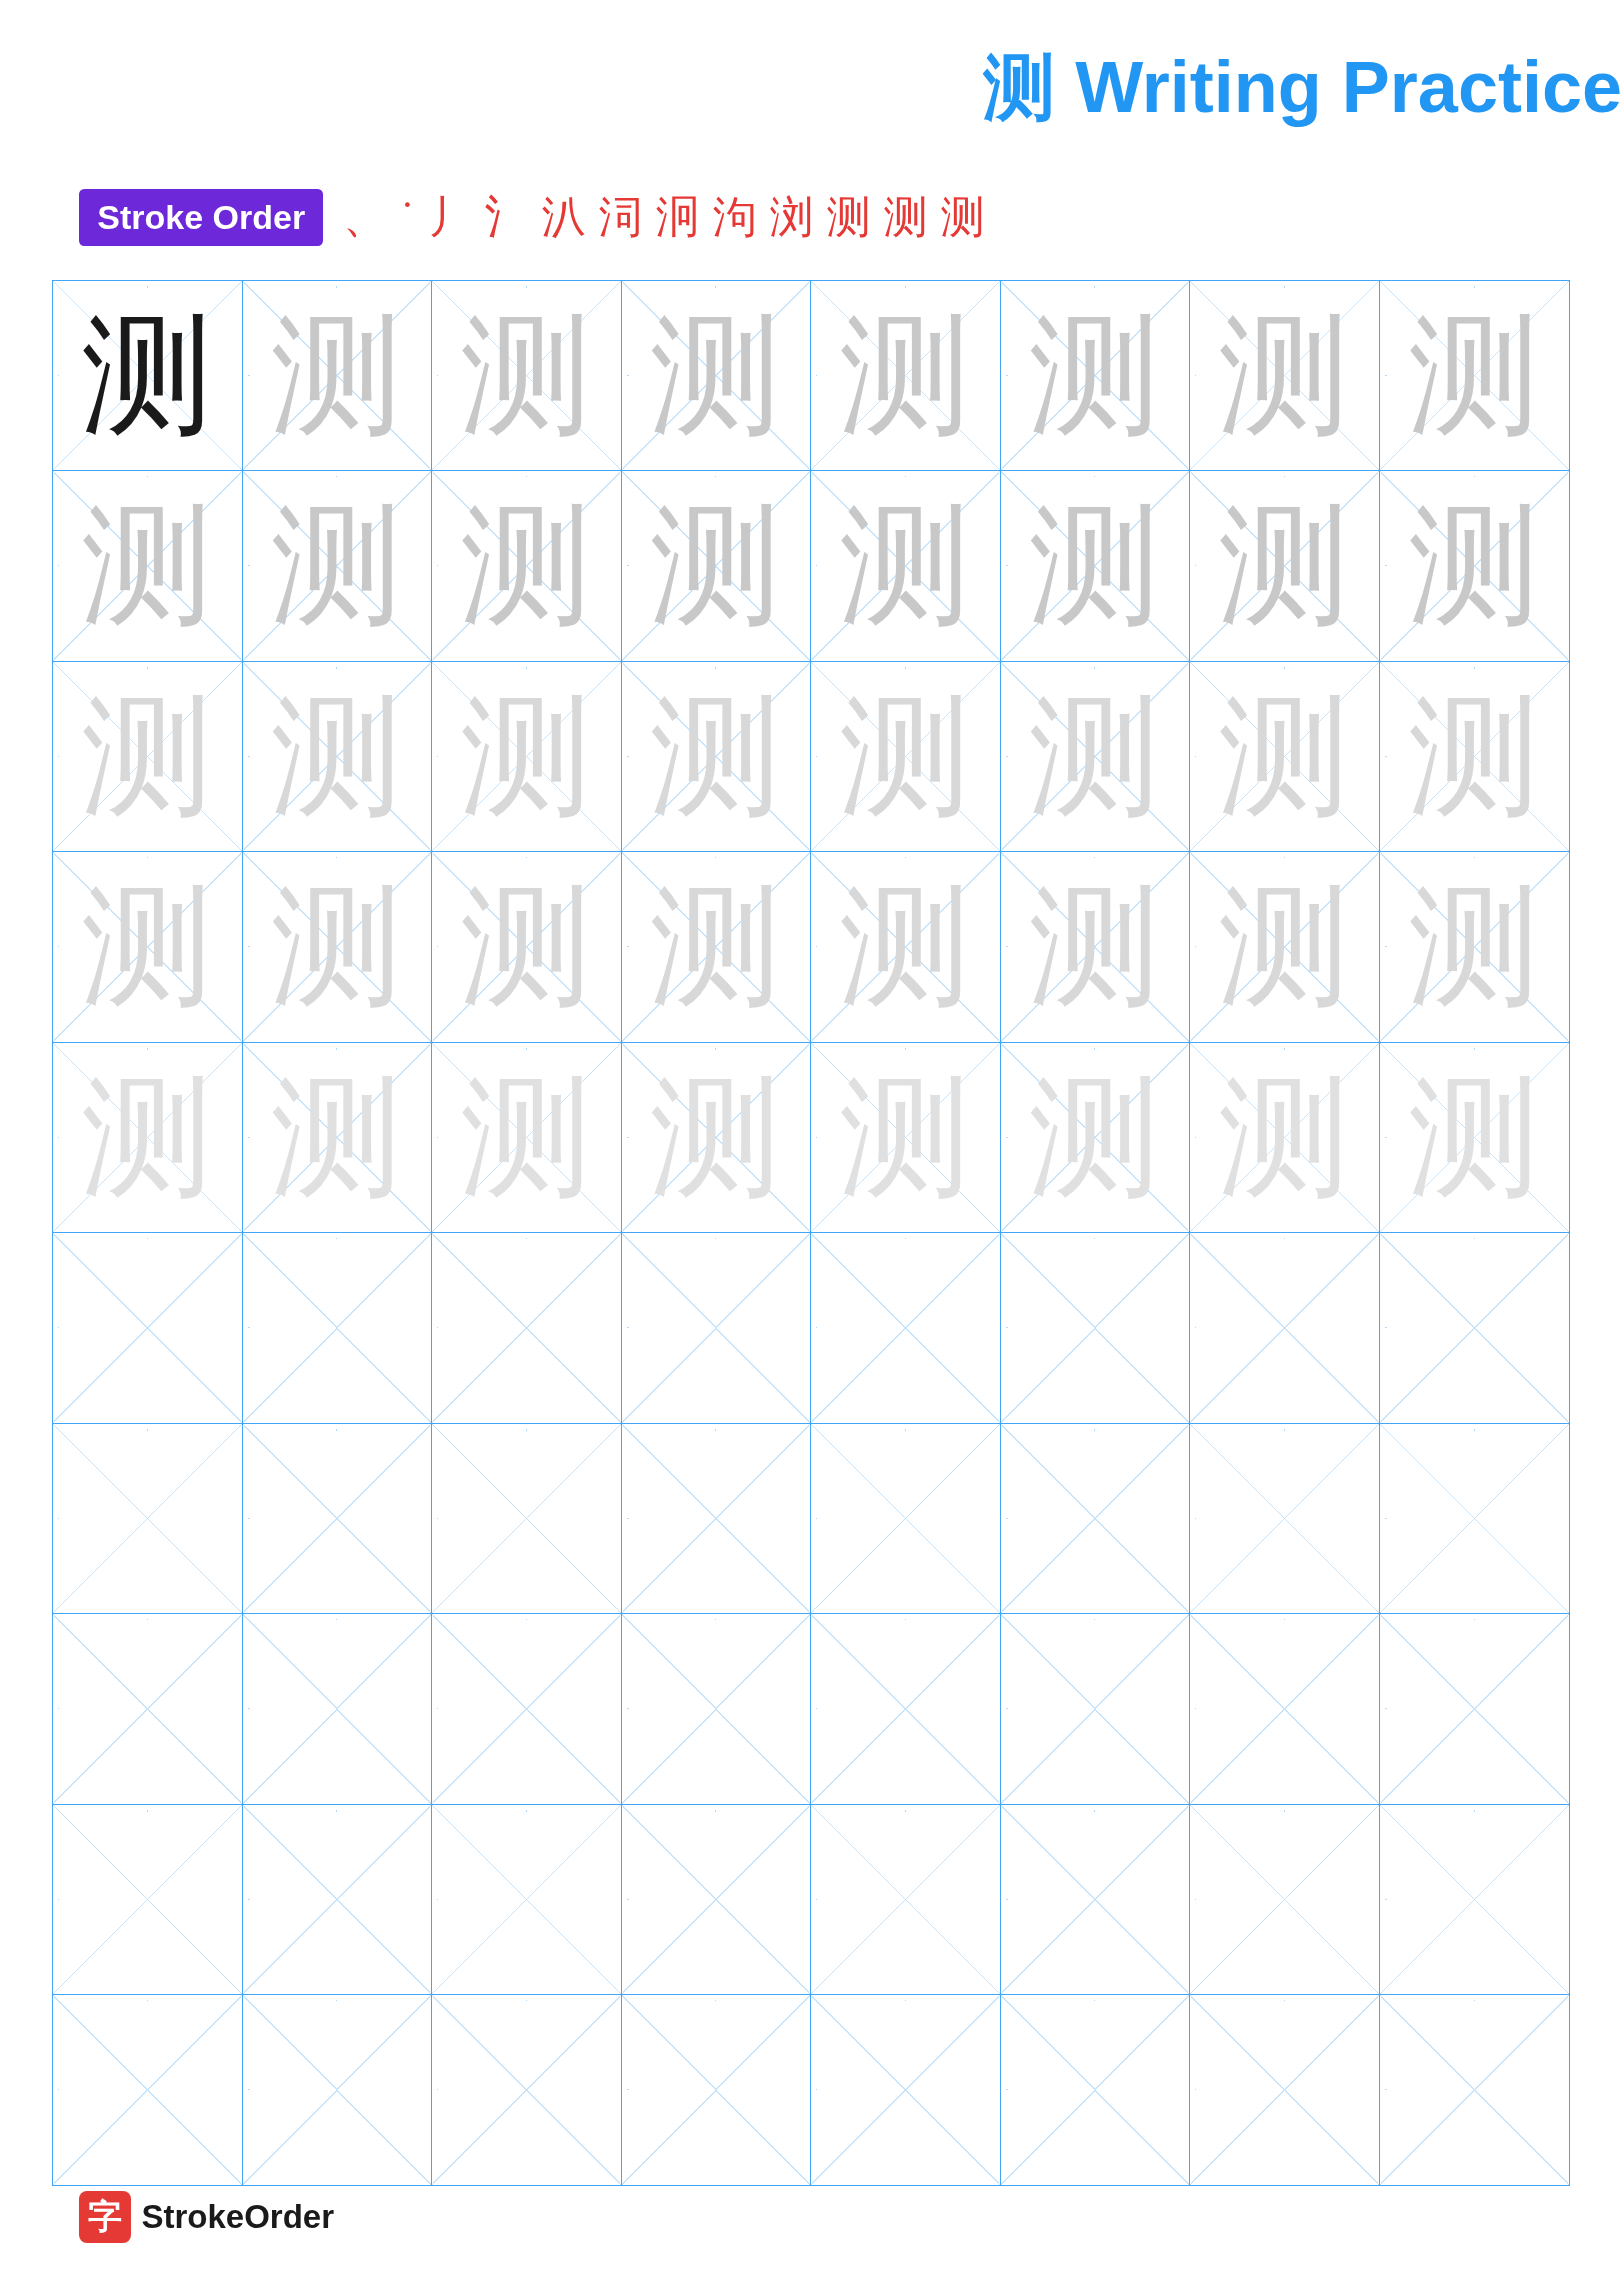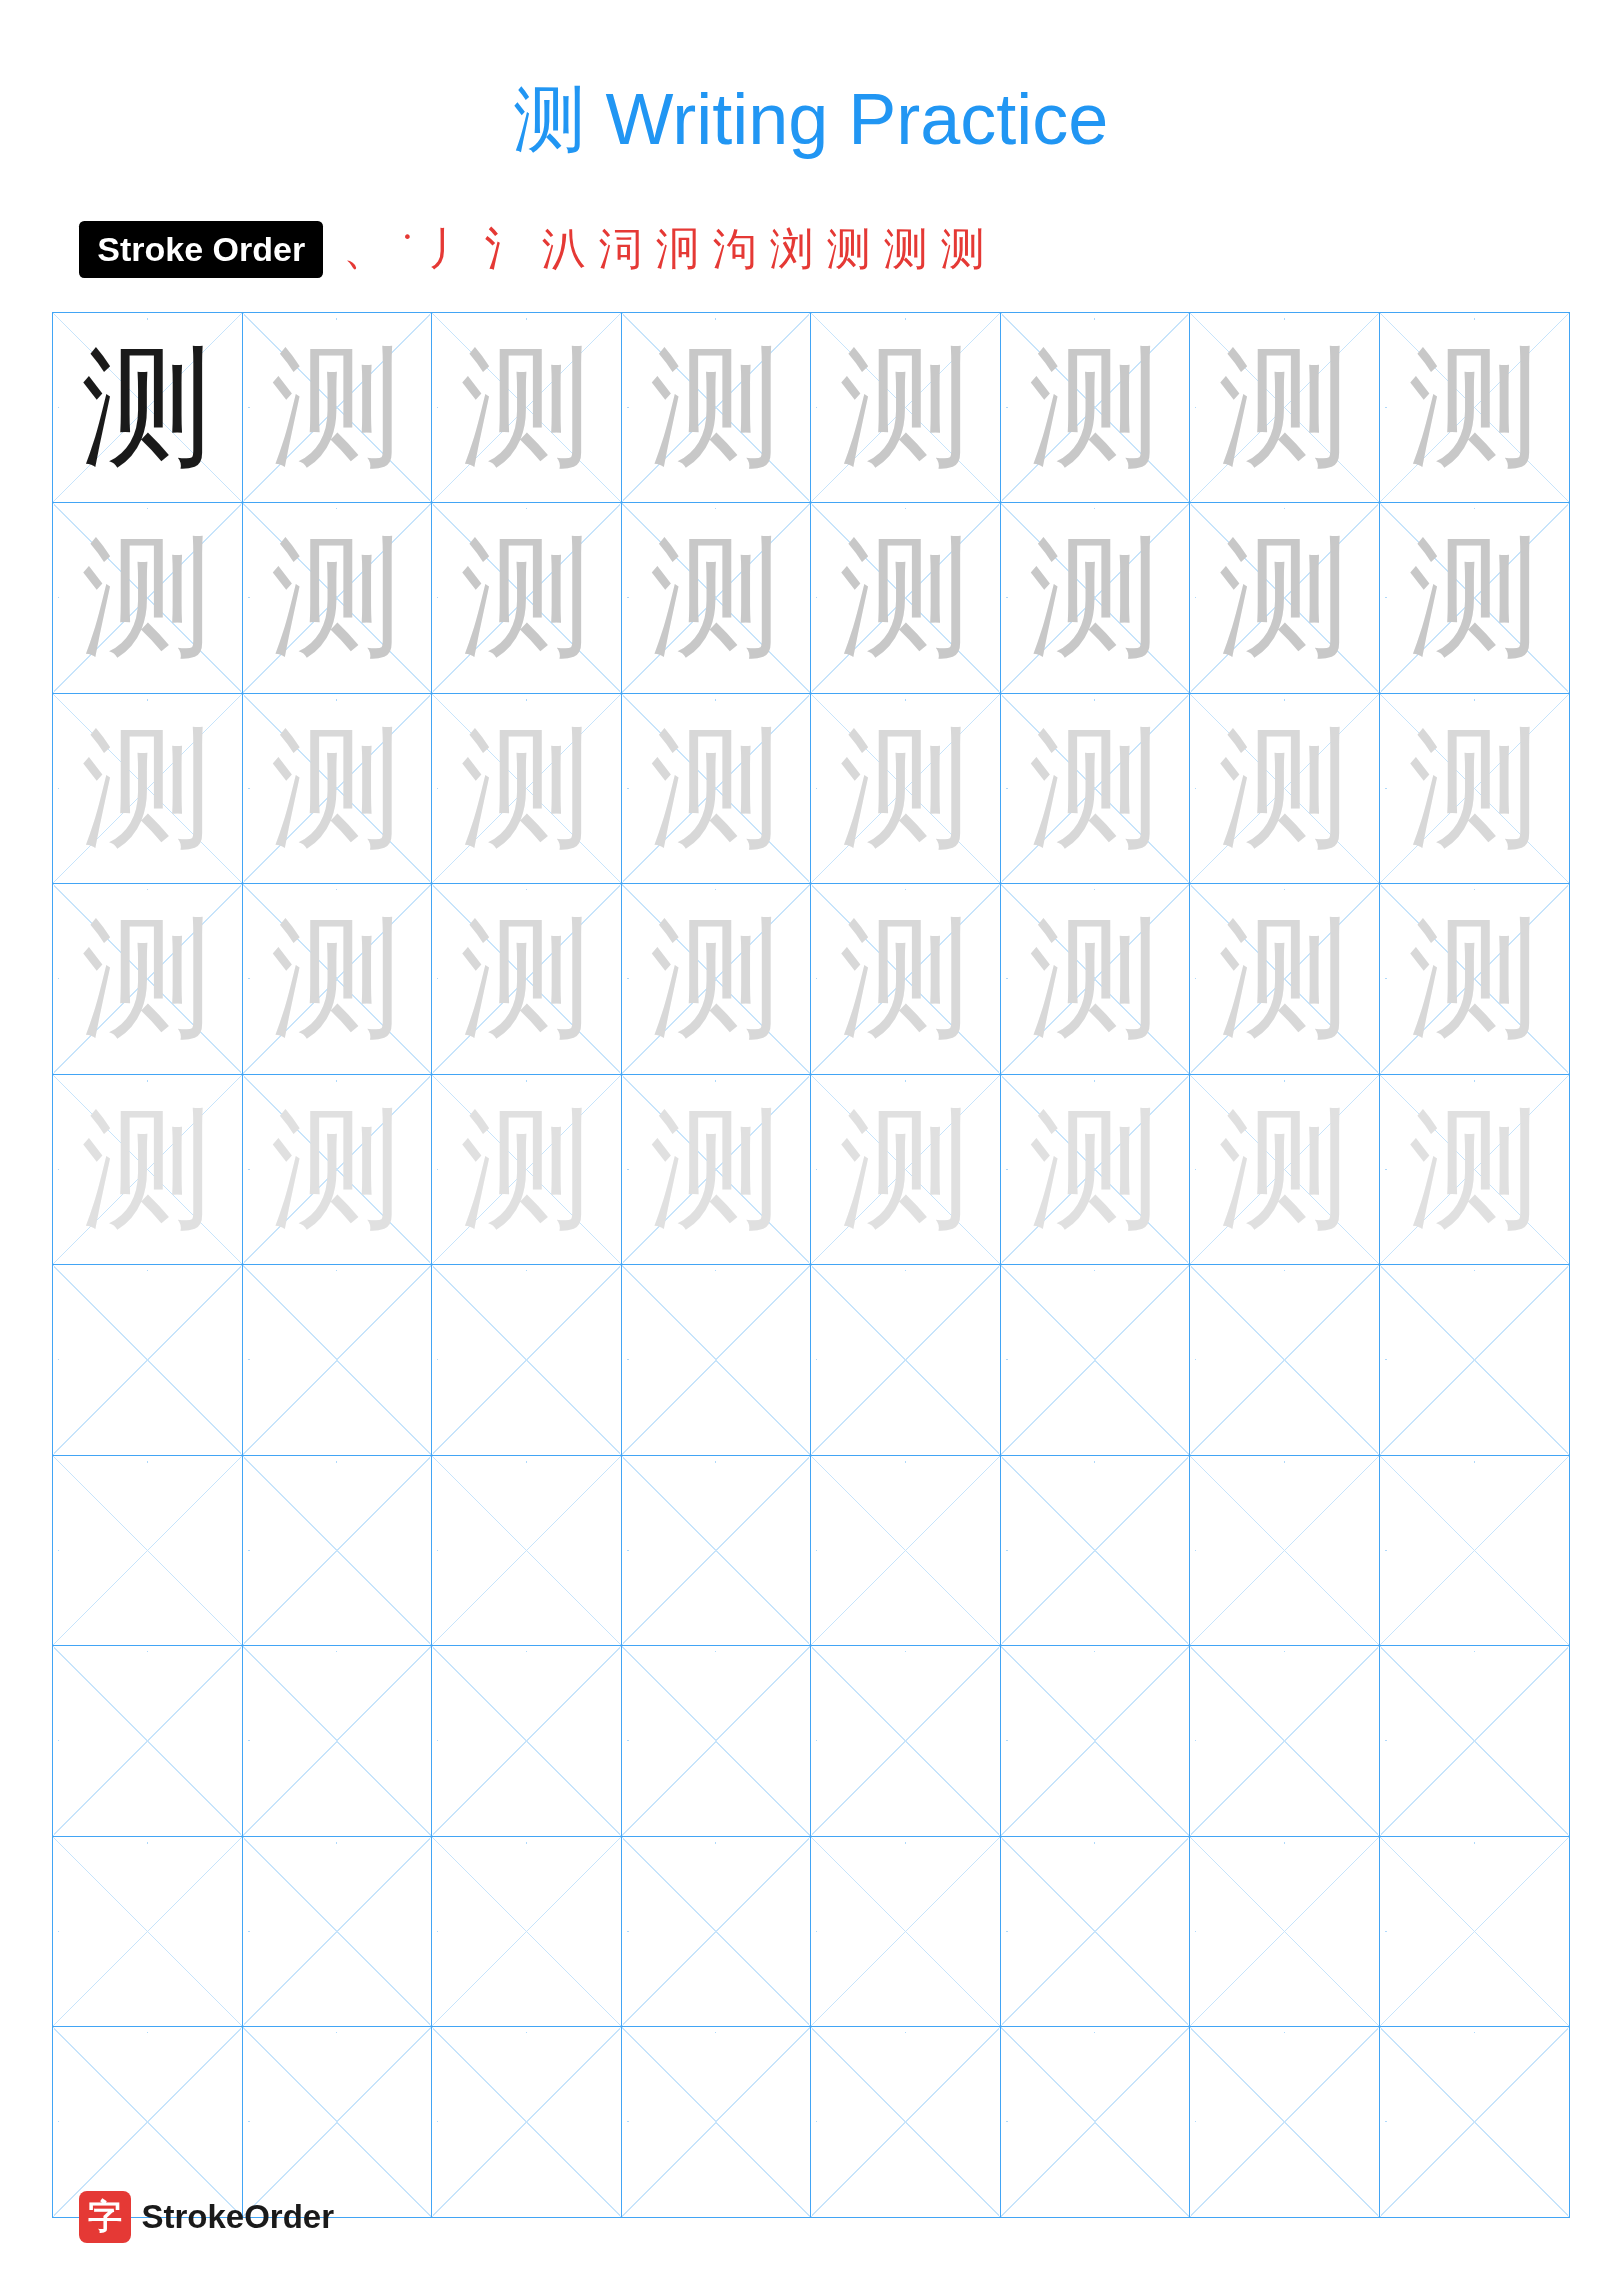--- a/index.html
+++ b/index.html
@@ -6,37 +6,37 @@
     body {
       width: 1622px;
       height: 2295px;
       background: #ffffff;
       font-family: Arial, sans-serif;
       position: relative;
       overflow: hidden;
     }
 
     .page-title {
-      text-align: center;
-      padding-top: 72px;
+      text-align: right;
+      padding-top: 40px;
       padding-bottom: 39px;
       font-size: 72px;
-      font-weight: normal;
+      font-weight: bold;
       color: #2196F3;
     }
 
     .stroke-order-section {
       display: flex;
       align-items: center;
       padding: 13px 79px;
       margin-bottom: 19.6px;
     }
 
     .stroke-order-badge {
-      background: #000000;
+      background: #6d28d9;
       color: white;
       font-size: 34px;
       font-weight: bold;
       padding: 9.2px 18.3px;
       border-radius: 5.2px;
       white-space: nowrap;
       margin-right: 19.6px;
     }
 
     .stroke-sequence {

